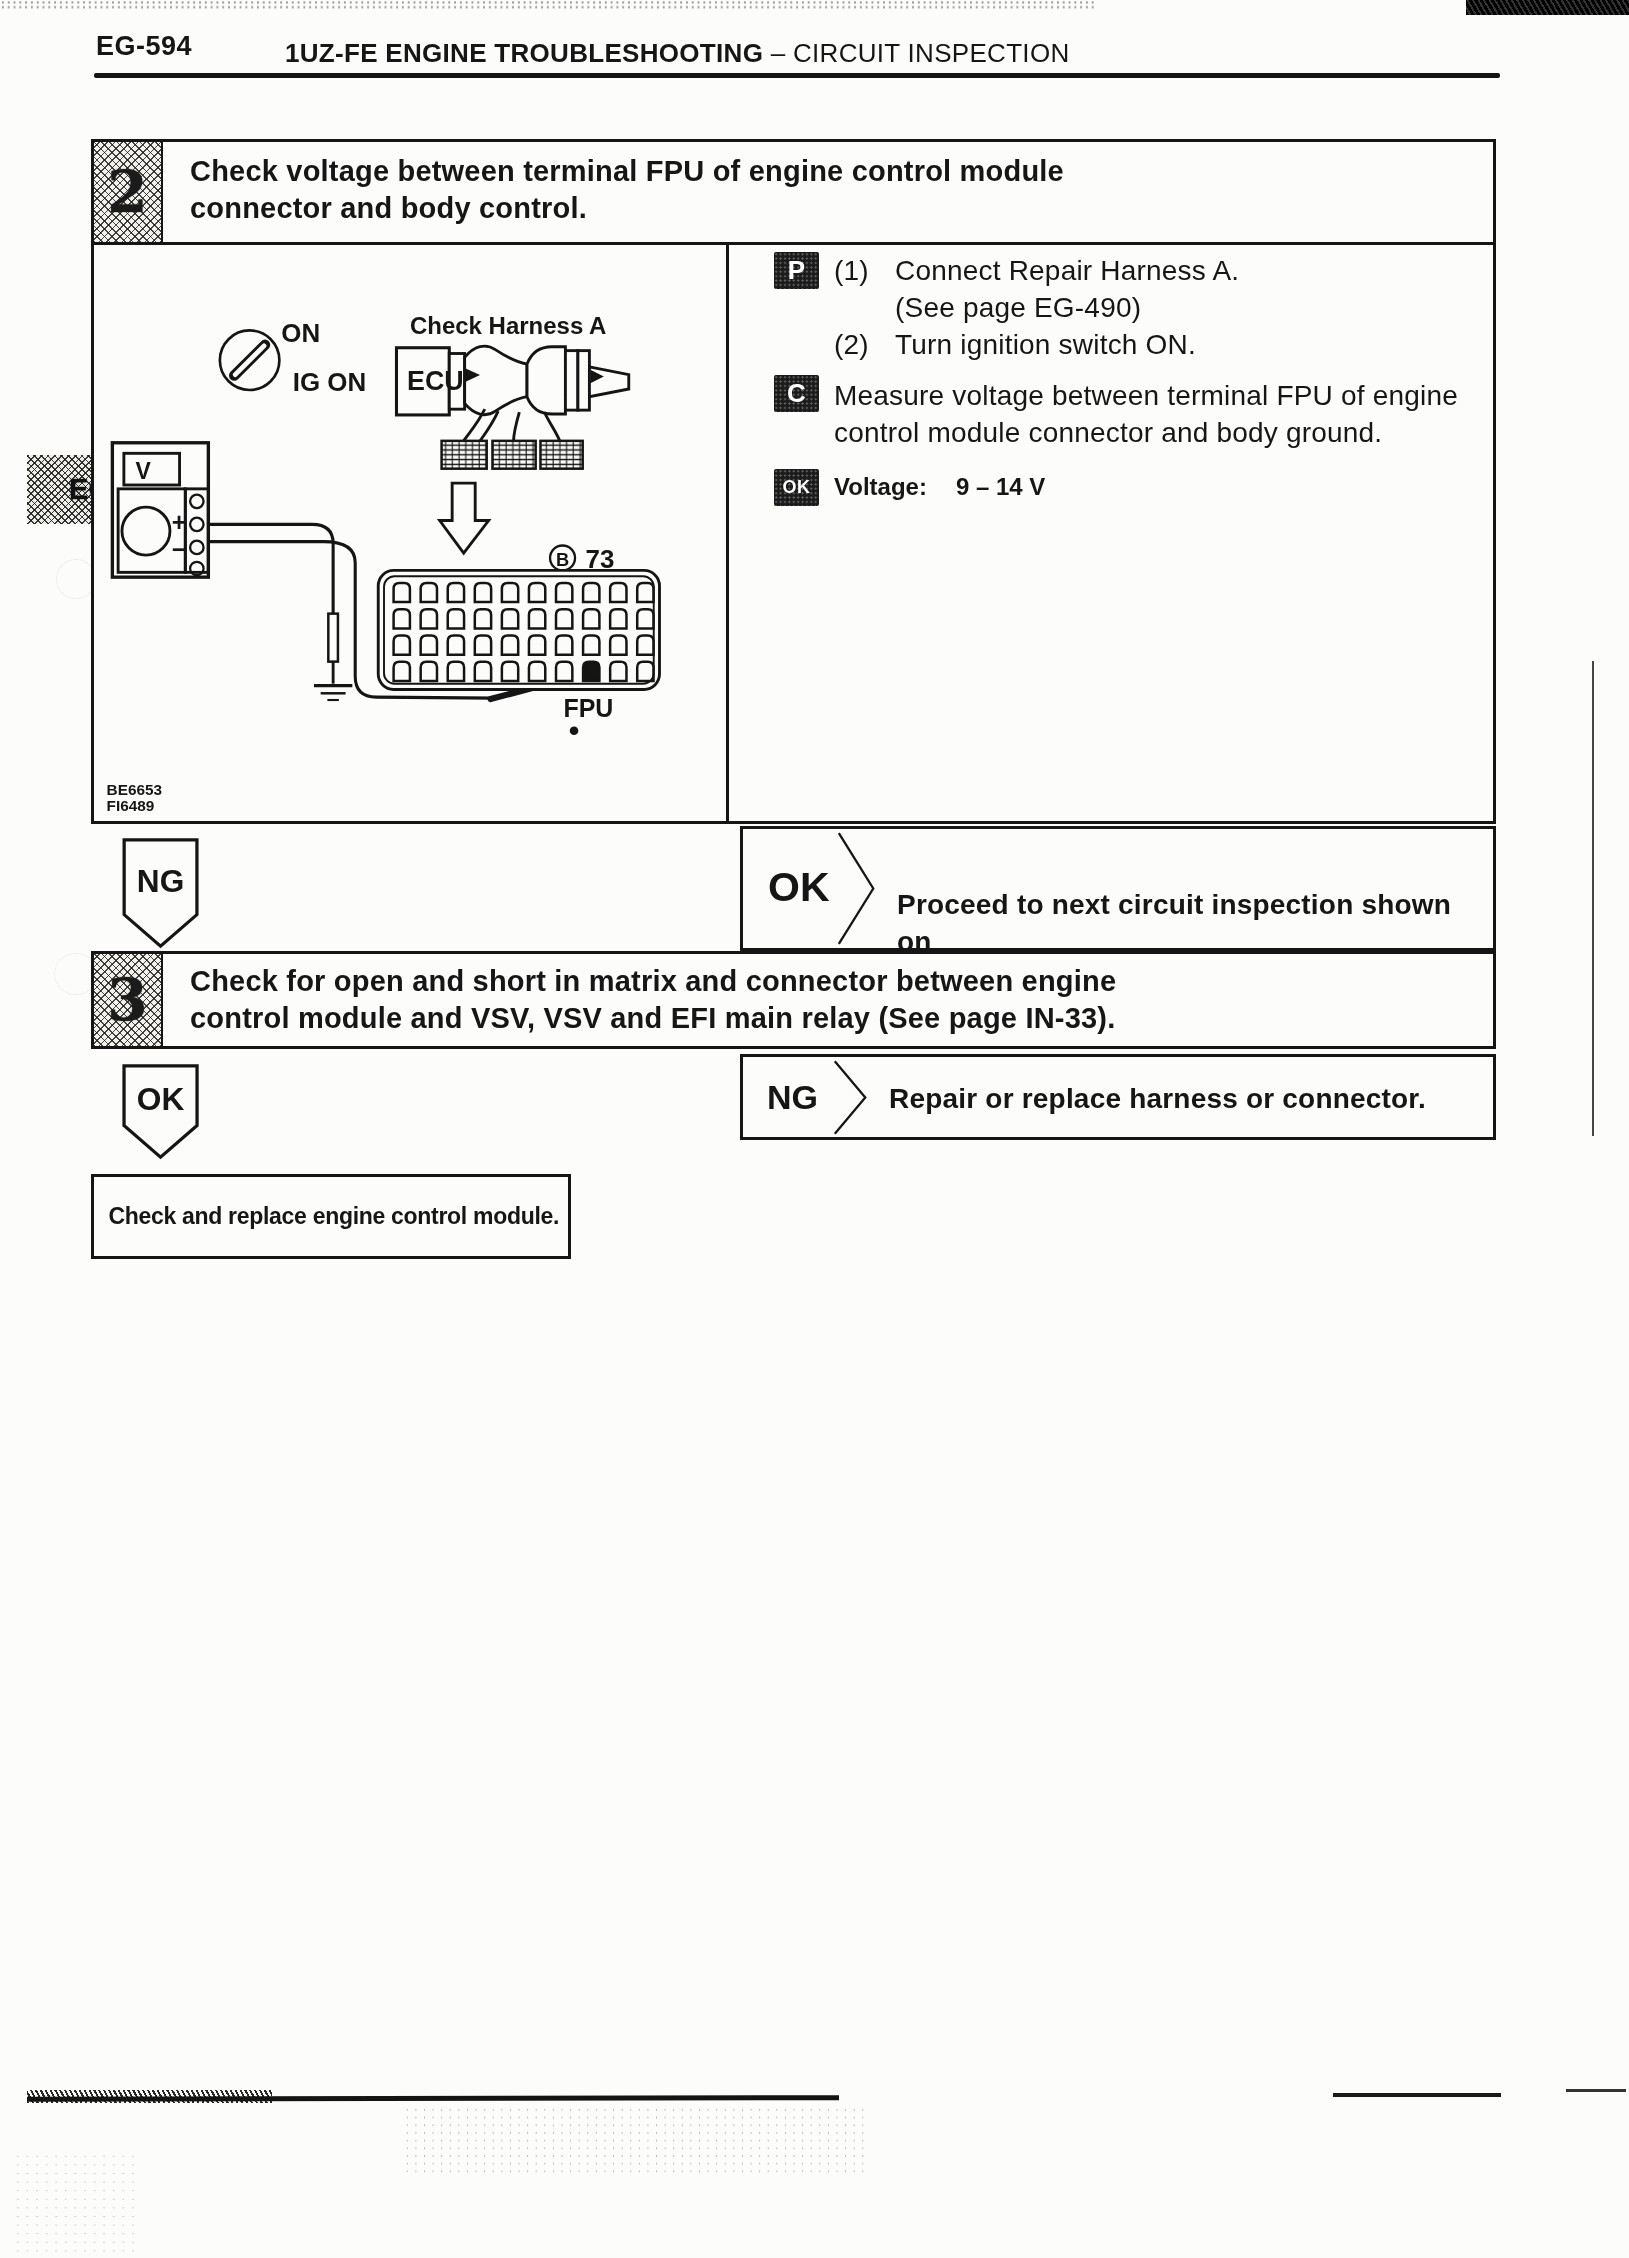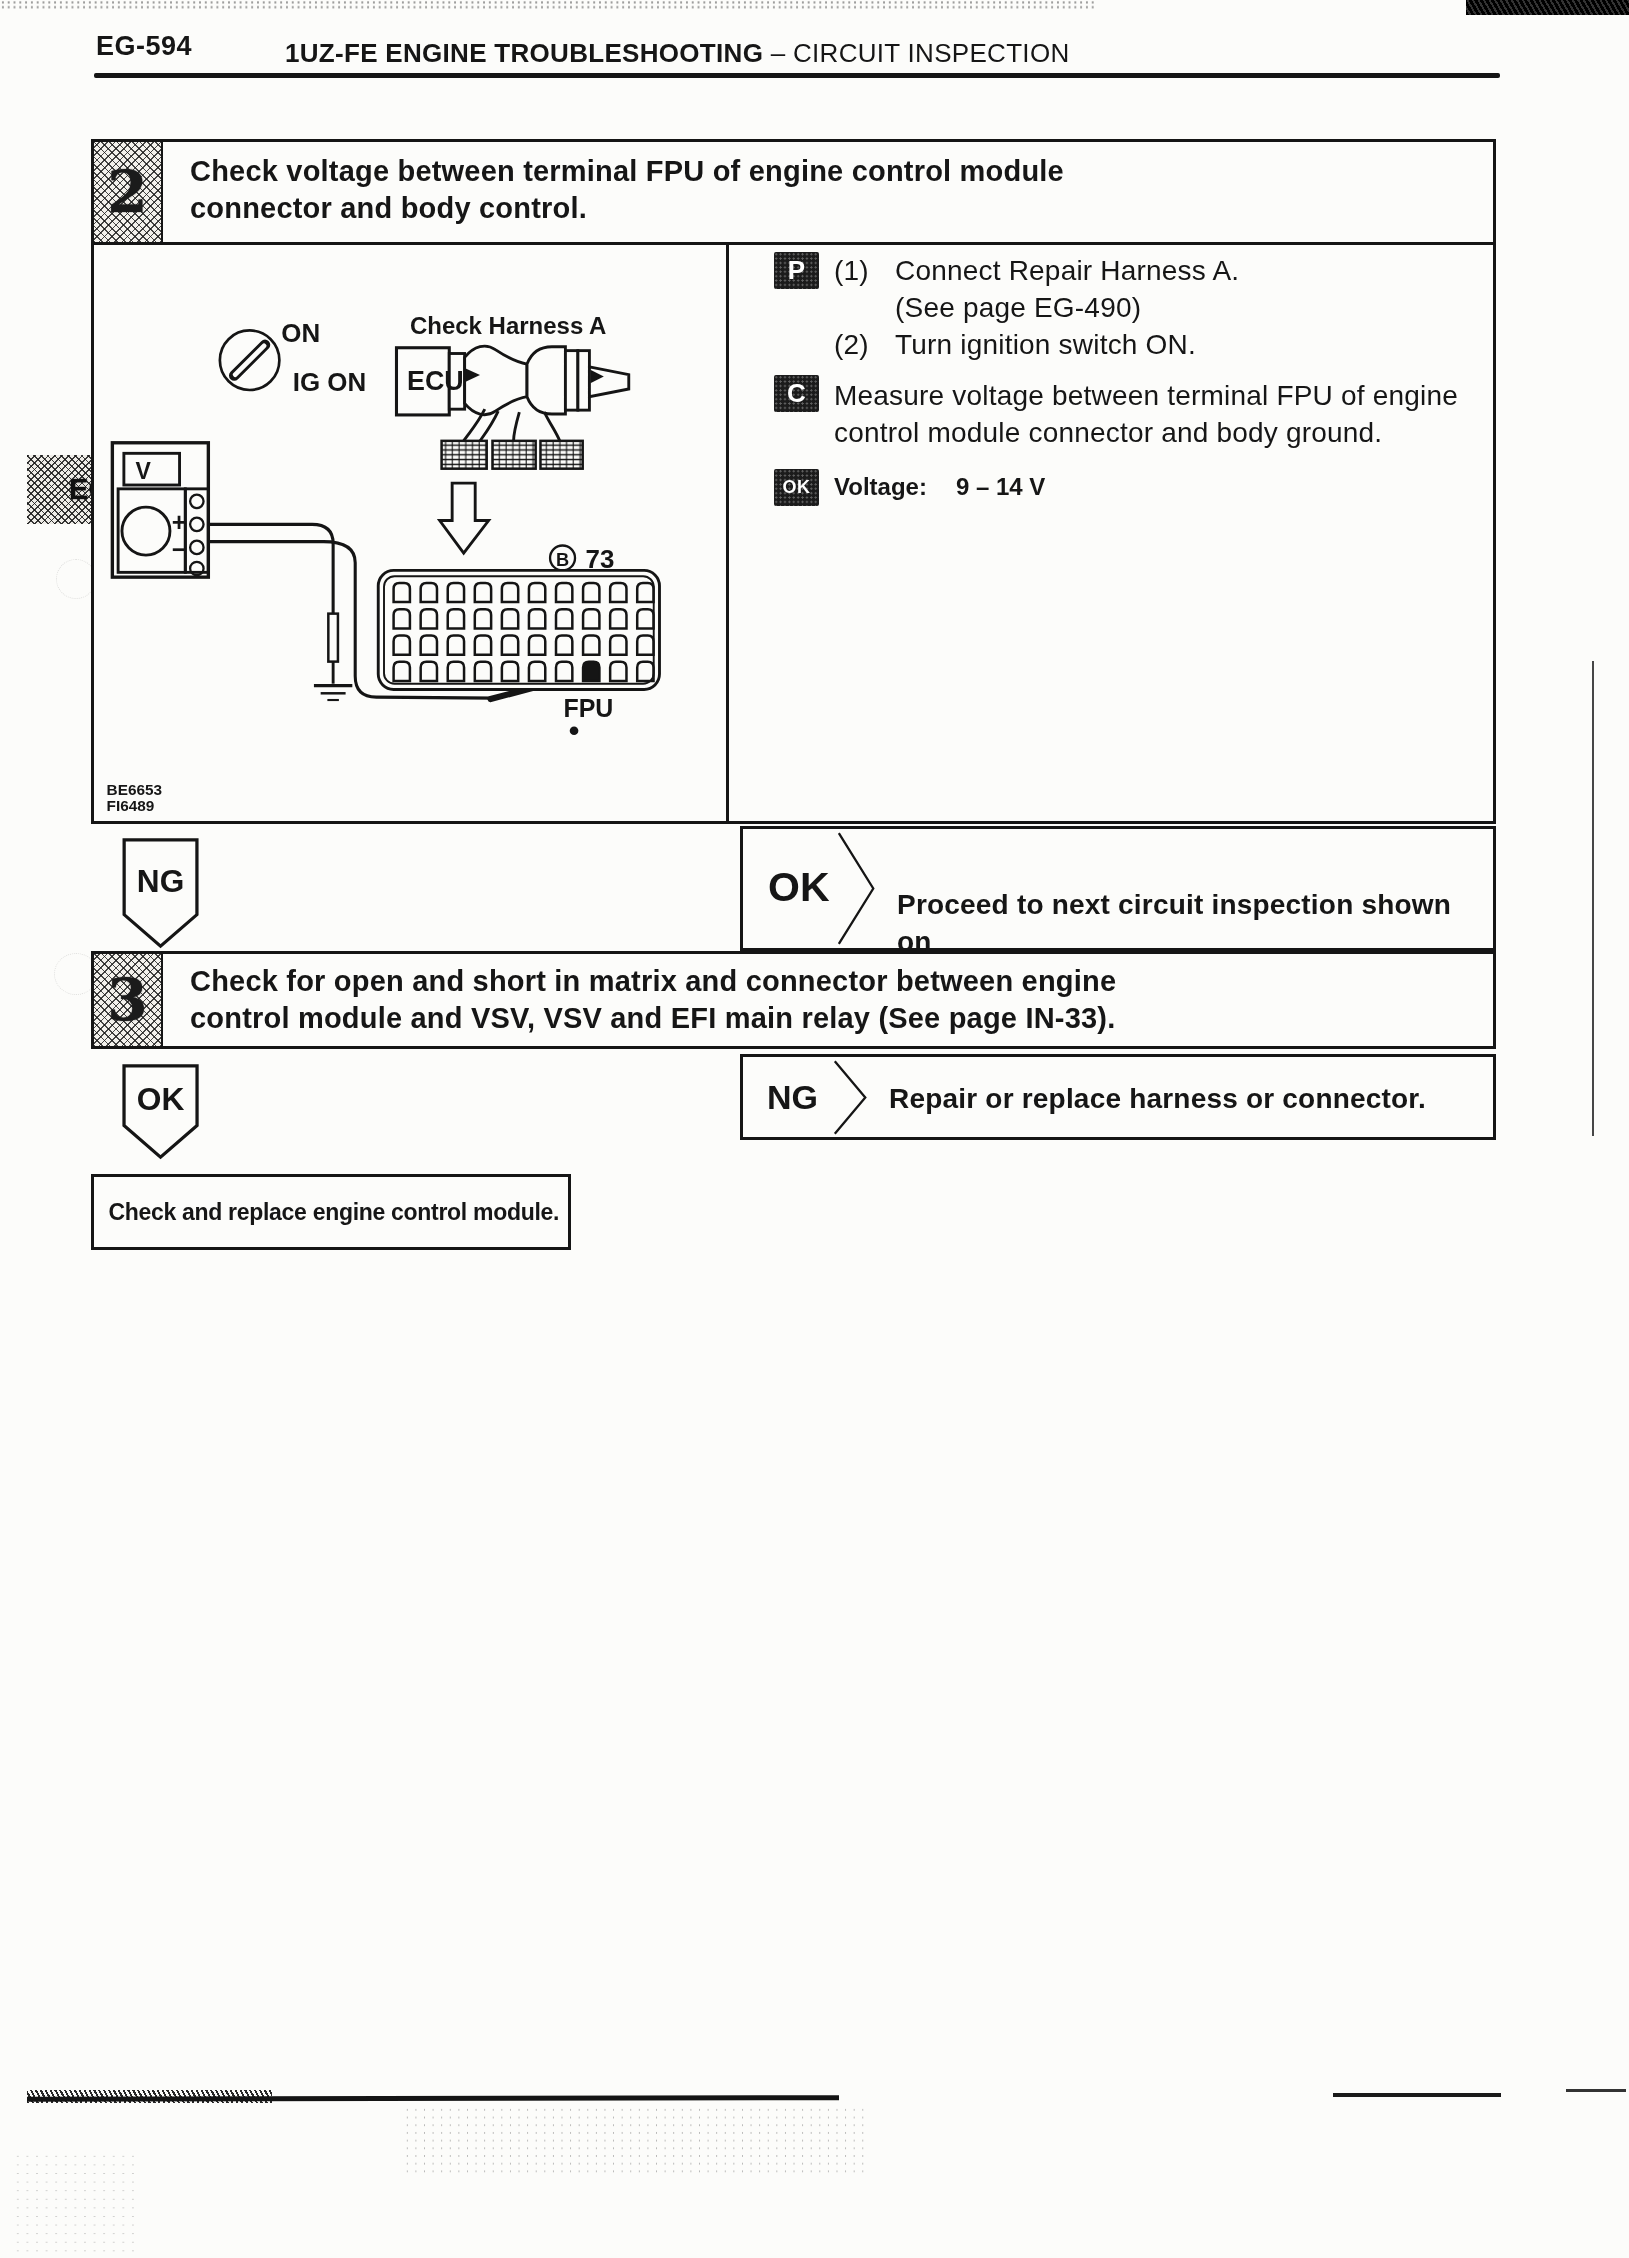--- a/index.html
+++ b/index.html
@@ -308,16 +308,16 @@
   </svg>
 
   <div class="frame" style="left:740px;top:1054px;width:756px;height:86px;">
     <div class="result-label" style="left:24px;top:21px;font-size:34px;">NG</div>
     <svg class="abs" style="left:88px;top:1.9px;" width="40" height="77" viewBox="0 0 42 80">
       <polyline points="4,2 36,40 4,78" fill="none" stroke="#151515" stroke-width="2.4"></polyline>
     </svg>
     <div class="result-text" style="left:146px;top:23px;">Repair or replace harness or connector.</div>
   </div>
 
-  <div class="frame final-box" style="left:91px;top:1174px;width:480px;height:76px;">Check and replace engine control module.</div>
+  <div class="frame final-box" style="left:91px;top:1174px;width:480px;height:85px;">Check and replace engine control module.</div>
 
 </div>
 
 
 </body></html>

